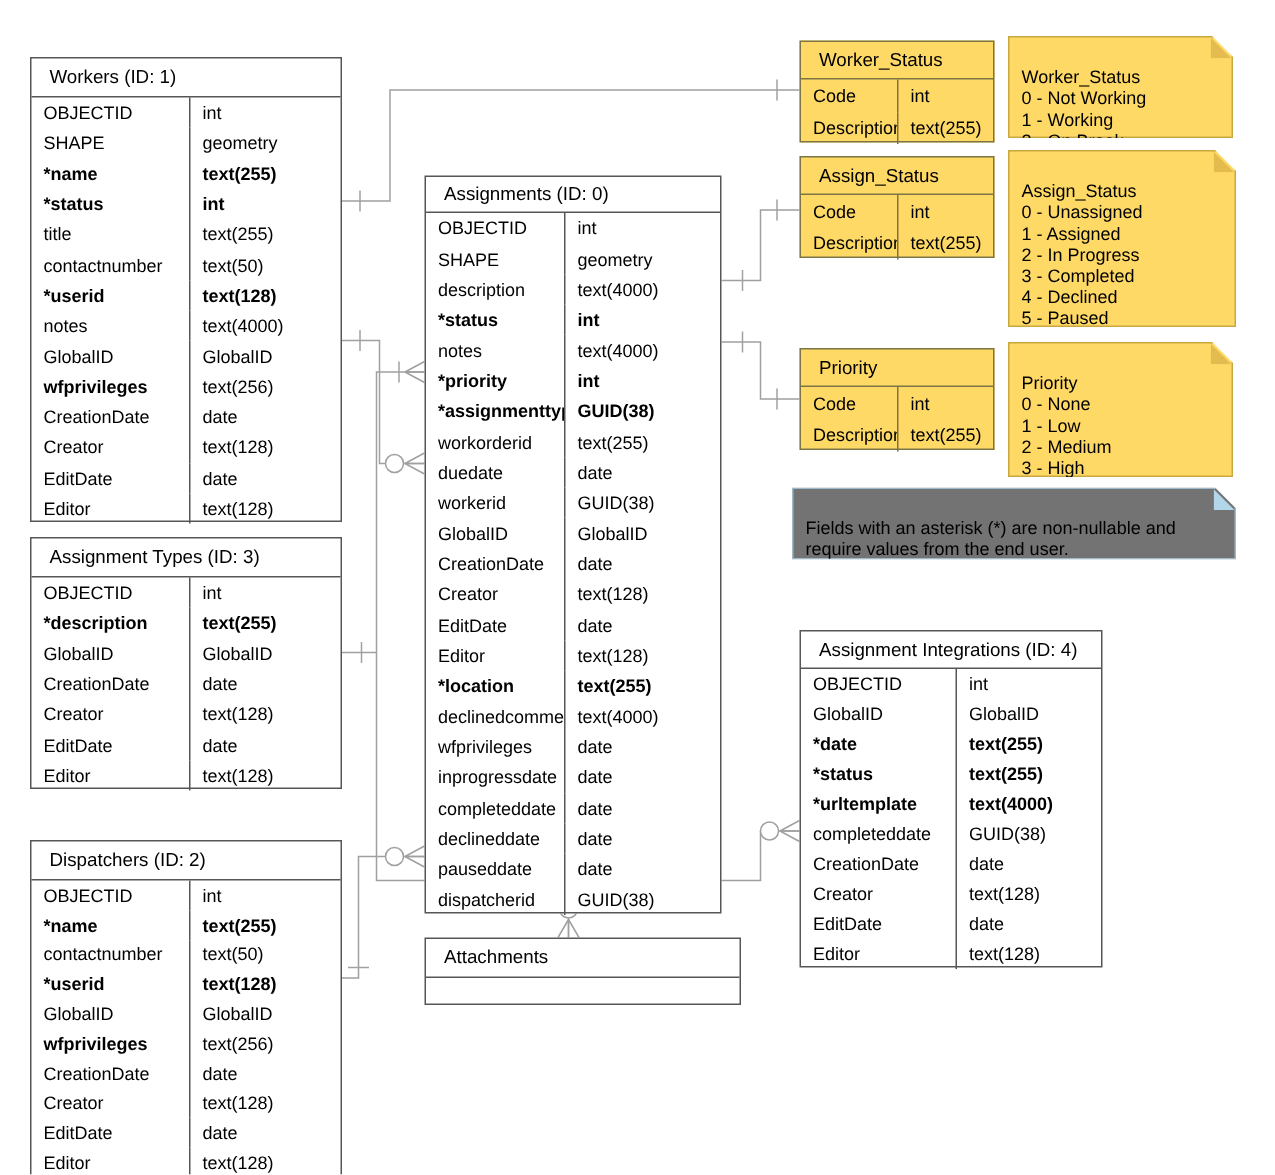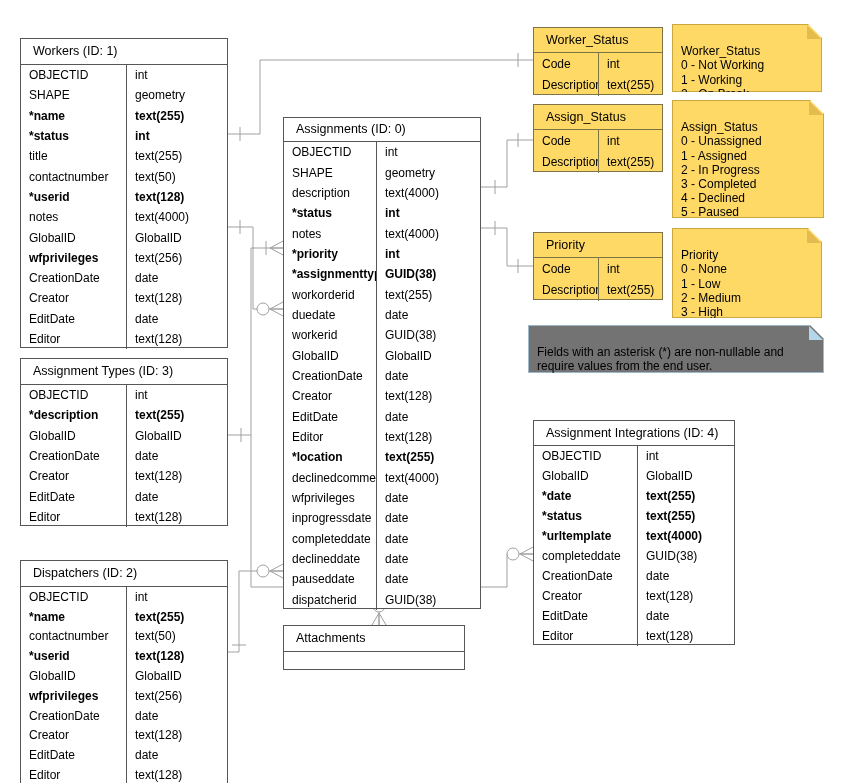--- a/index.html
+++ b/index.html
@@ -408,21 +408,21 @@
       <div class="ent-row">
         <div class="cell name">EditDate</div>
         <div class="cell type">date</div>
       </div>
       <div class="ent-row">
         <div class="cell name">Editor</div>
         <div class="cell type">text(128)</div>
       </div>
     </div>
 
-  <div class="entity" style="left:283px;top:625px;width:182px;height:45px;--hh:25px;--rh:19px;">
+  <div class="entity" style="left:283px;top:625px;width:211px;height:45px;--hh:25px;--rh:19px;">
       <div class="ent-head">Attachments</div>
       <div class="ent-row"></div>
     </div>
 
   <div class="sticky yellow" style="left:672px;top:24px;width:150px;height:68px;">
     <span>Worker_Status
 0 - Not Working
 1 - Working
 2 - On Break</span>
     <span class="fold yellow"></span>

